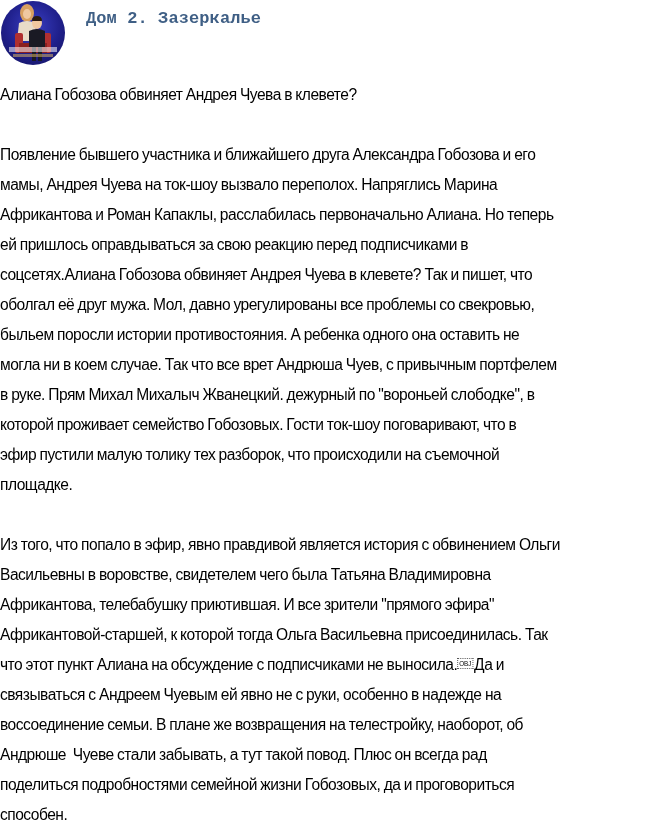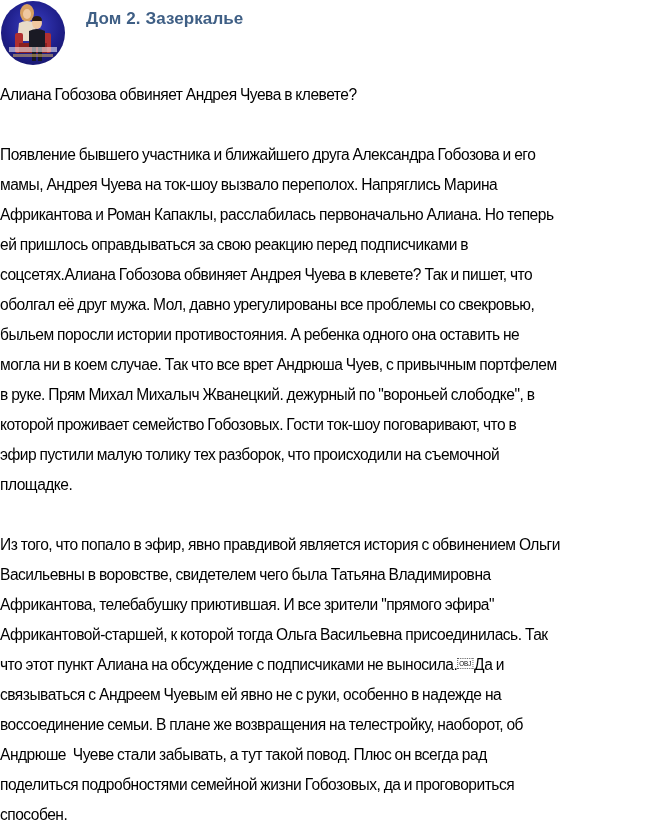--- a/index.html
+++ b/index.html
@@ -14,20 +14,21 @@
       position: relative;
       font-family: "Liberation Sans", sans-serif;
       color: #000000;
     }
     .header {
       position: absolute;
       left: 0;
       top: 0;
       width: 623px;
       height: 70px;
+      font-family: Liberation Mono, monospace;
     }
     .avatar {
       position: absolute;
       left: 1px;
       top: 1px;
       width: 64px;
       height: 64px;
       border-radius: 50%;
       overflow: hidden;
       background: radial-gradient(circle at 50% 40%, #3a3fc4 0%, #1f1f8a 55%, #12125a 100%);

